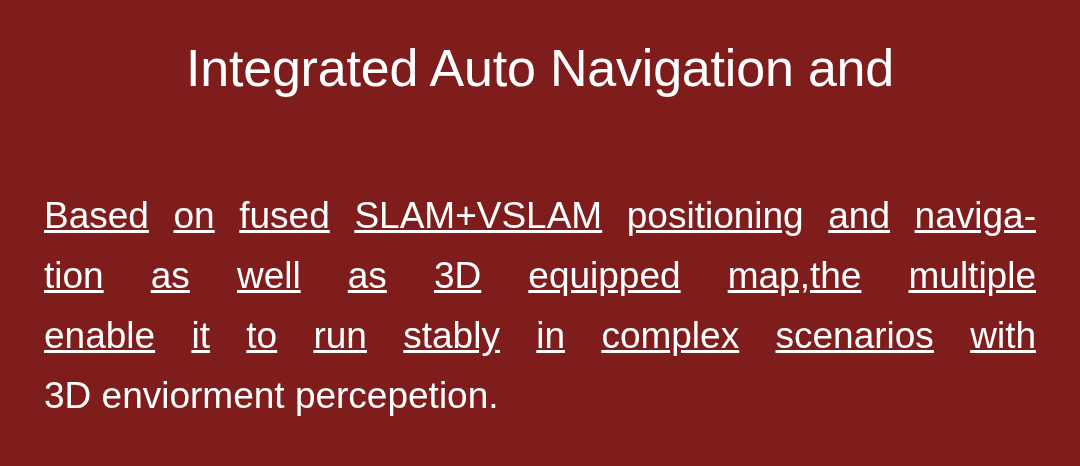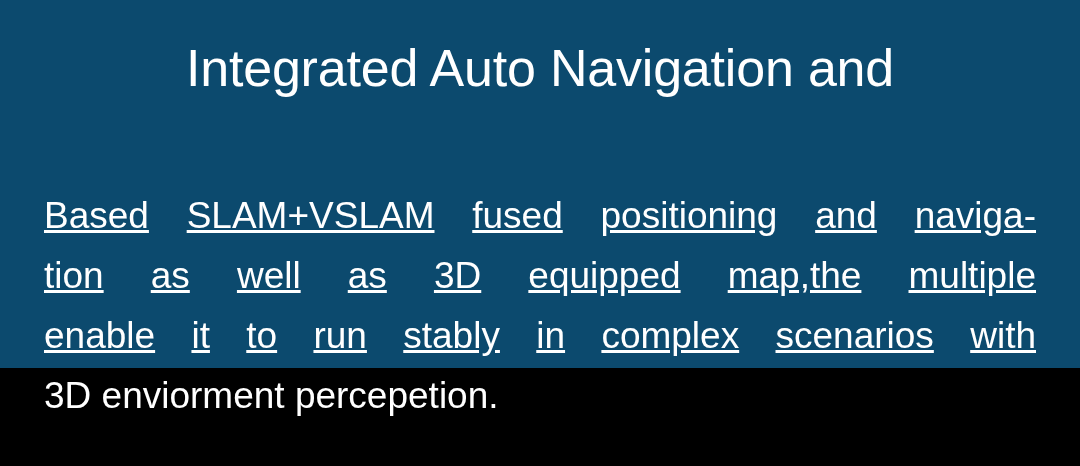--- a/index.html
+++ b/index.html
@@ -10,22 +10,22 @@
     width: 1080px;
     height: 466px;
     background: #000000;
     overflow: hidden;
     font-family: "Liberation Sans", sans-serif;
   }
 
   .slide {
     position: relative;
     width: 1080px;
-    height: 368px;
-    background: #0c4a6e;
+    height: 466px;
+    background: #7f1d1d;
     box-sizing: border-box;
   }
 
   
   .title-block {
     position: absolute;
     left: 0;
     top: 38px;
     width: 1080px;
     text-align: center;
@@ -76,22 +76,23 @@
 
 <div class="slide">
 
   <div class="title-block">
     <span class="title-line">Integrated Auto Navigation and</span>
   </div>
 
   <div class="body-block">
     <span class="body-line justify">
         <span class="w">Based</span>
+        <span class="w">on</span>
+        <span class="w">fused</span>
         <span class="w">SLAM+VSLAM</span>
-        <span class="w">fused</span>
         <span class="w">positioning</span>
         <span class="w">and</span>
         <span class="w">naviga-</span>
       </span>
     <span class="body-line justify">
         <span class="w">tion</span>
         <span class="w">as</span>
         <span class="w">well</span>
         <span class="w">as</span>
         <span class="w">3D</span>

